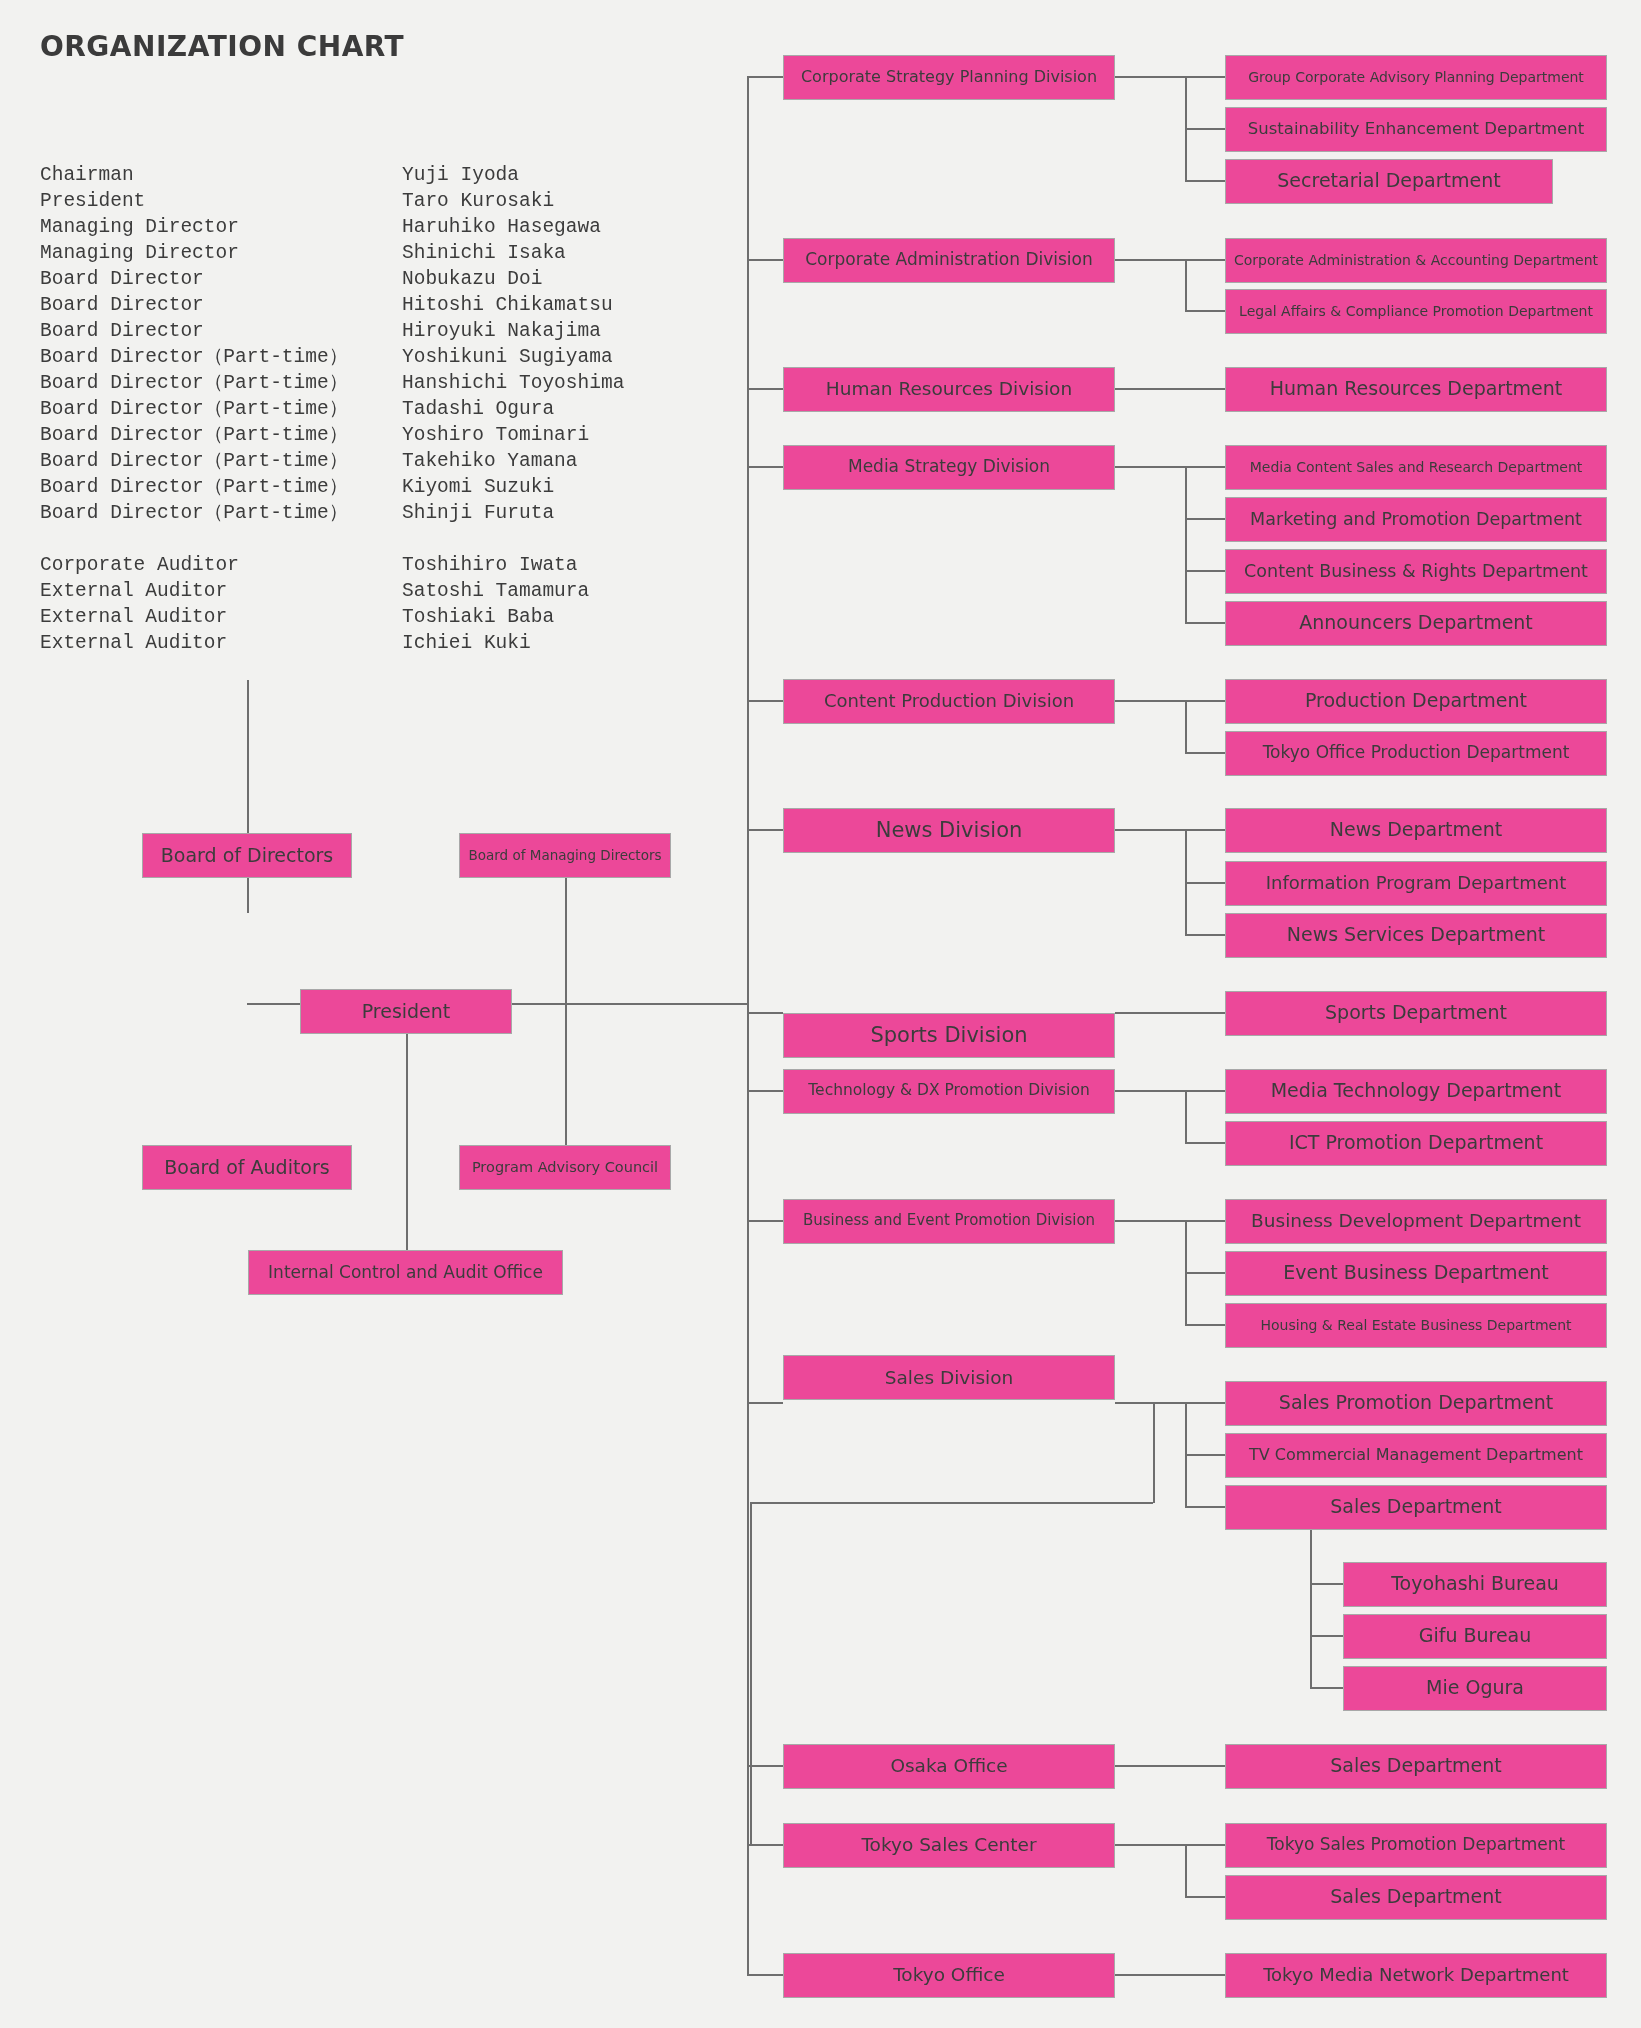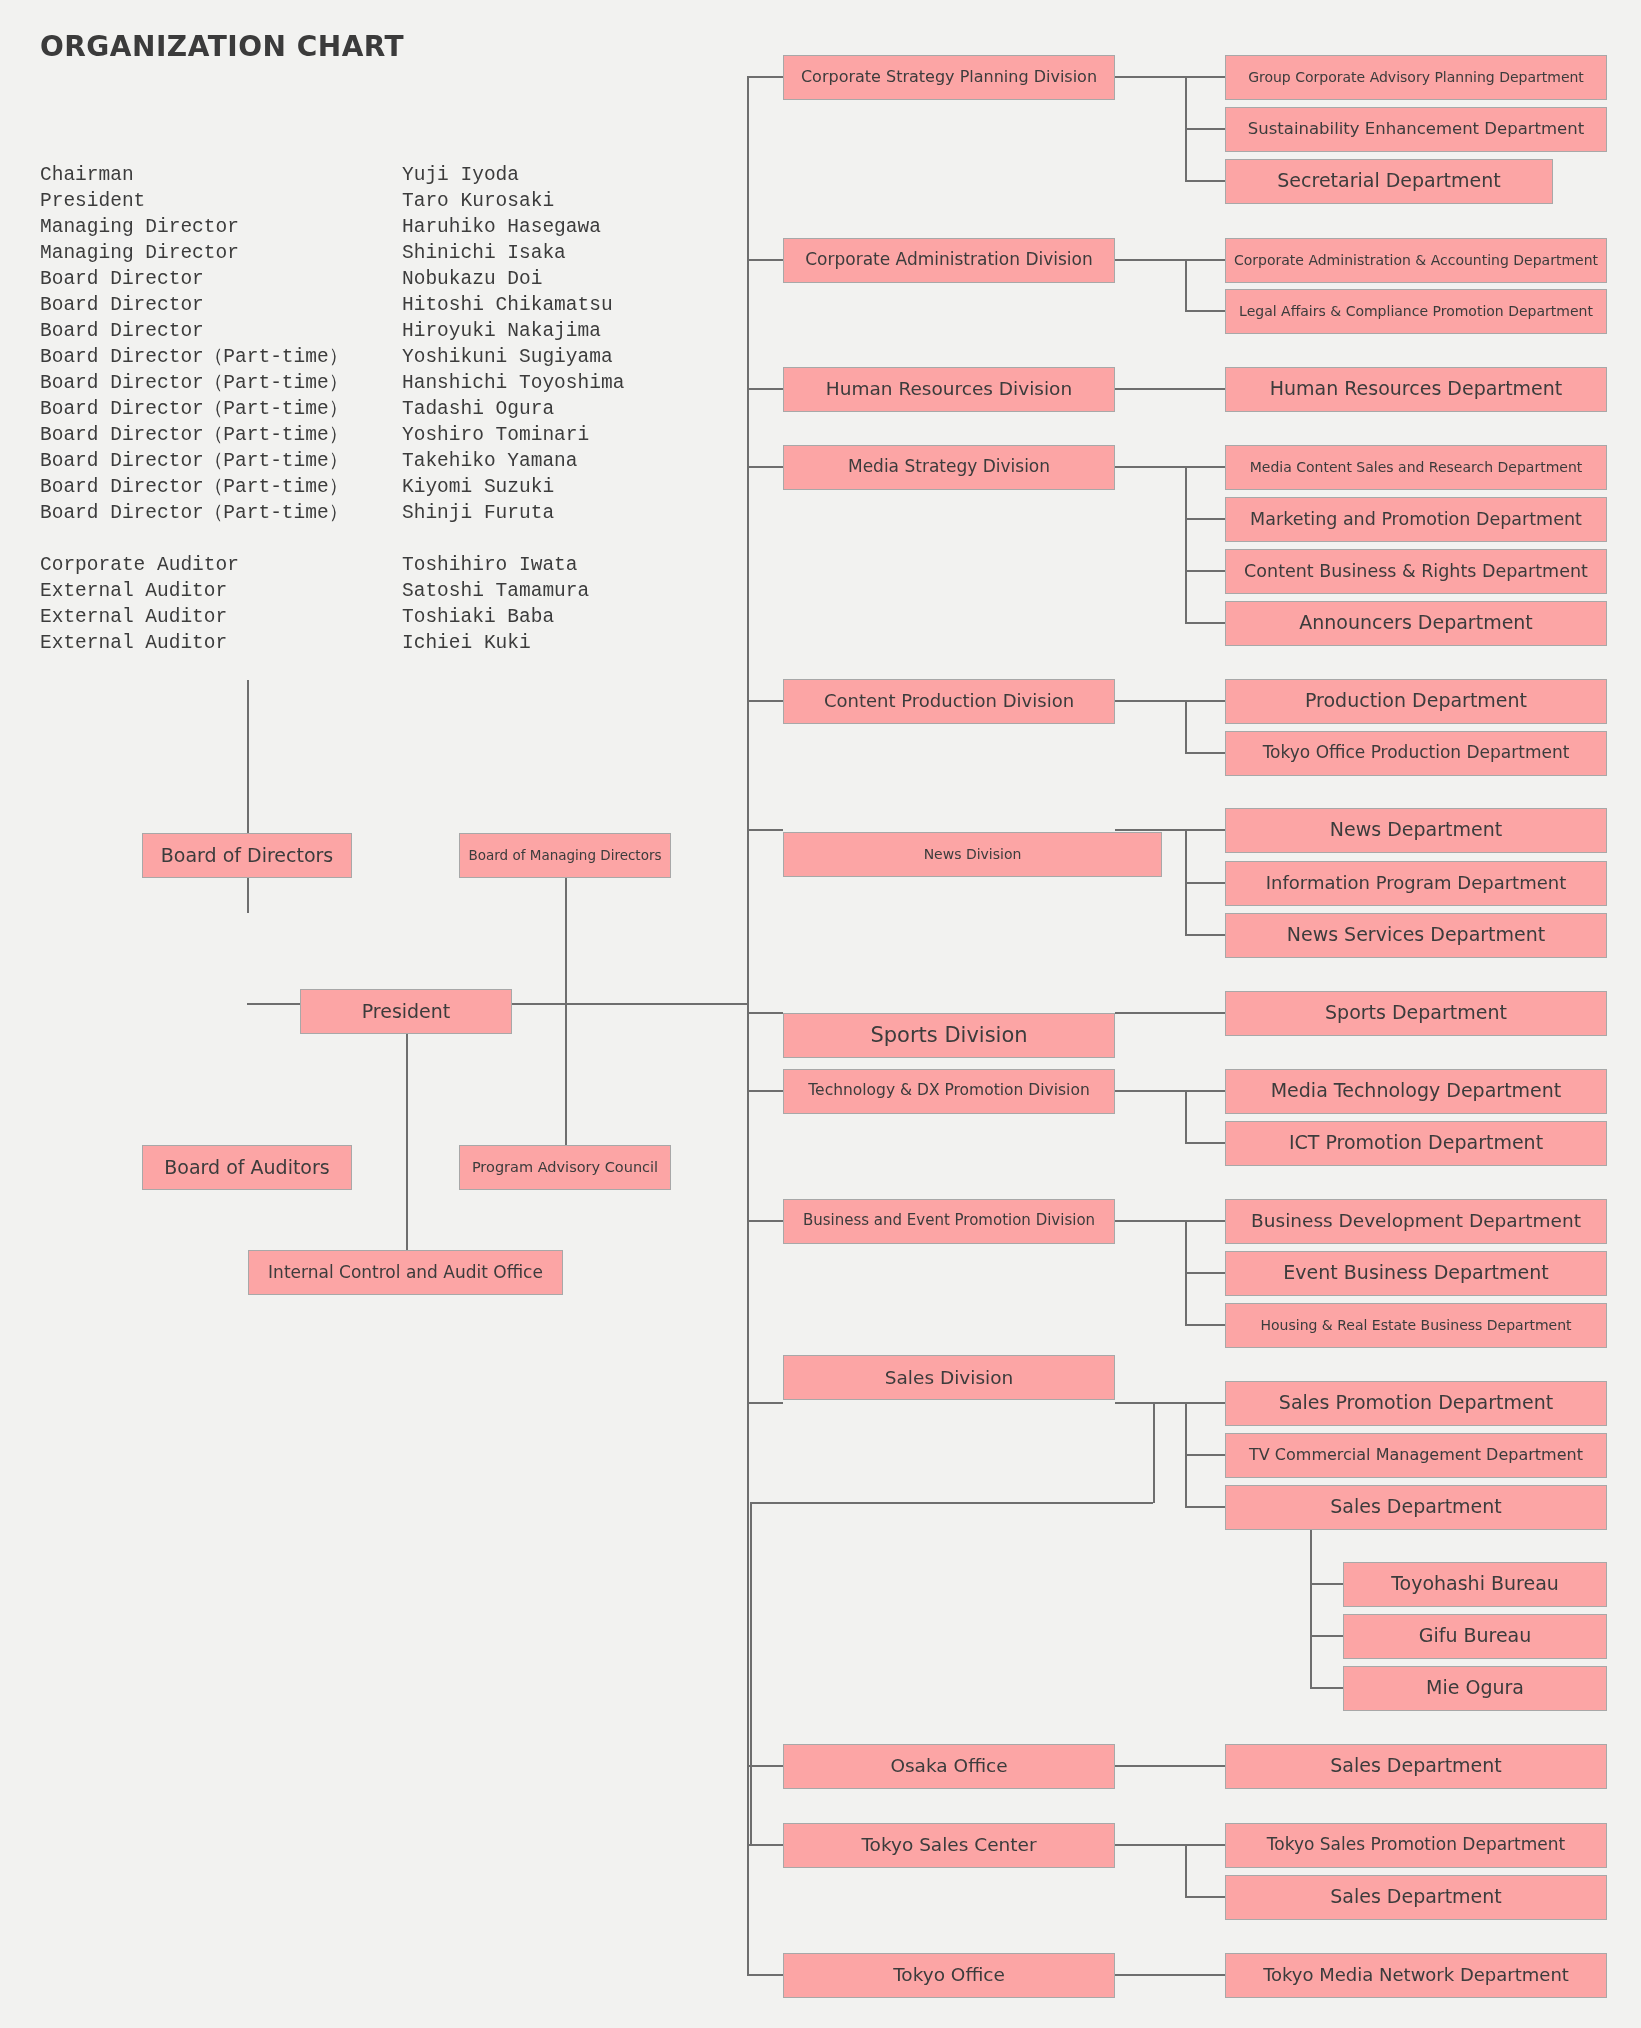--- a/index.html
+++ b/index.html
@@ -23,21 +23,21 @@
   
   .roster{position:absolute;left:40px;top:162px;font-family:Liberation Mono, monospace;}
   .roster .row{height:26px;line-height:26px;white-space:nowrap;}
   .roster .role{display:inline-block;width:362px;font-size:19.5px;color:#3c3c3c;}
   .roster .person{display:inline-block;font-size:19.5px;color:#3c3c3c;}
   .roster .gap{height:26px;}
 
   
   .box{
     position:absolute;
-    background:#fca5a5;
+    background:#ec4899;
     border:1.6px solid #a8a8a8;
     box-sizing:border-box;
     display:flex;align-items:center;justify-content:center;
     text-align:left;
     color:#3c3c3c;
     line-height:1.15;
     padding:0 6px;
   }
   
   .ln{position:absolute;background:#6e6e6e;}
@@ -180,21 +180,21 @@
       <div class="ln lv" style="left:1185px;top:700px;height:54px;"></div>
       <div class="ln lh" style="left:1185px;top:700px;width:40px;"></div>
       <div class="ln lh" style="left:1185px;top:752px;width:40px;"></div>
       <div class="box" style="left:1225px;top:678.5px;width:382px;height:45px;font-size:19px;">
         <span>Production Department</span>
       </div>
       <div class="box" style="left:1225px;top:730.5px;width:382px;height:45px;font-size:17px;">
         <span>Tokyo Office Production Department</span>
       </div>
       <div class="ln lh" style="left:747px;top:829px;width:36px;"></div>
-      <div class="box" style="left:783px;top:807.5px;width:379px;height:45px;font-size:14px;margin-top:24px;">
+      <div class="box" style="left:783px;top:807.5px;width:332px;height:45px;font-size:21px;">
         <span>News Division</span>
       </div>
       <div class="ln lh" style="left:1115px;top:829px;width:70px;"></div>
       <div class="ln lv" style="left:1185px;top:829px;height:107px;"></div>
       <div class="ln lh" style="left:1185px;top:829px;width:40px;"></div>
       <div class="ln lh" style="left:1185px;top:882px;width:40px;"></div>
       <div class="ln lh" style="left:1185px;top:934px;width:40px;"></div>
       <div class="box" style="left:1225px;top:807.5px;width:382px;height:45px;font-size:19px;">
         <span>News Department</span>
       </div>

